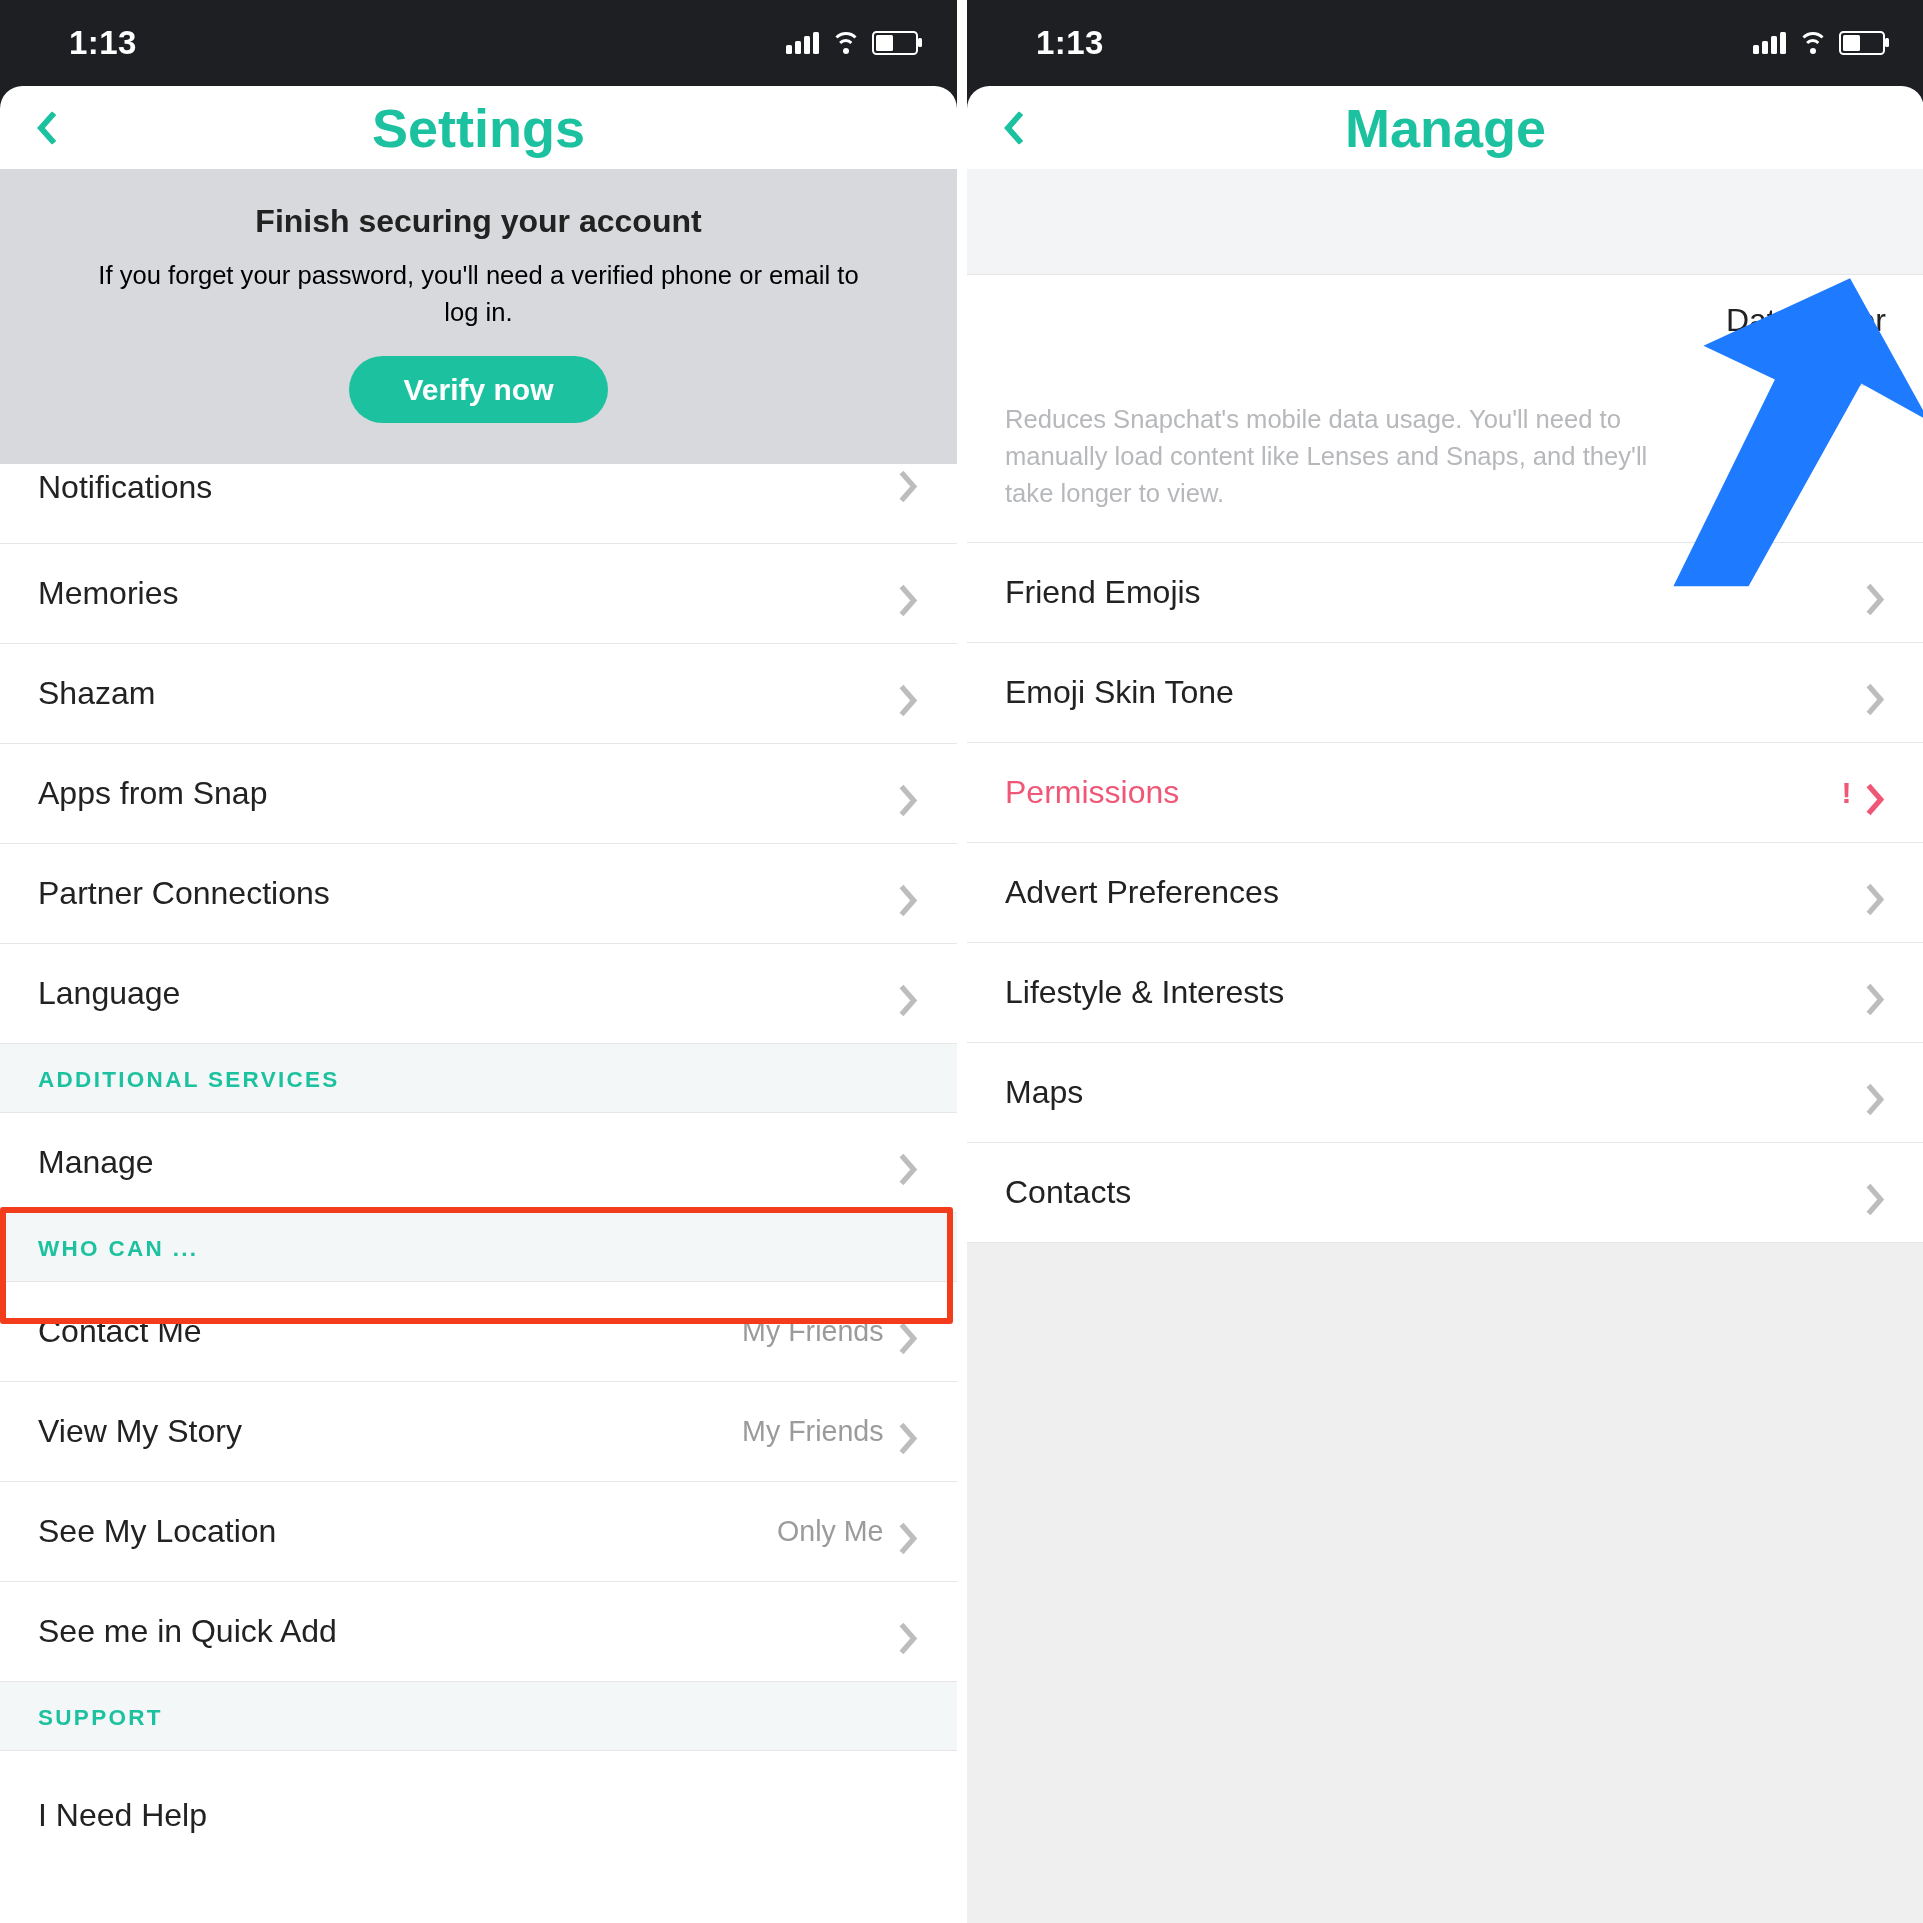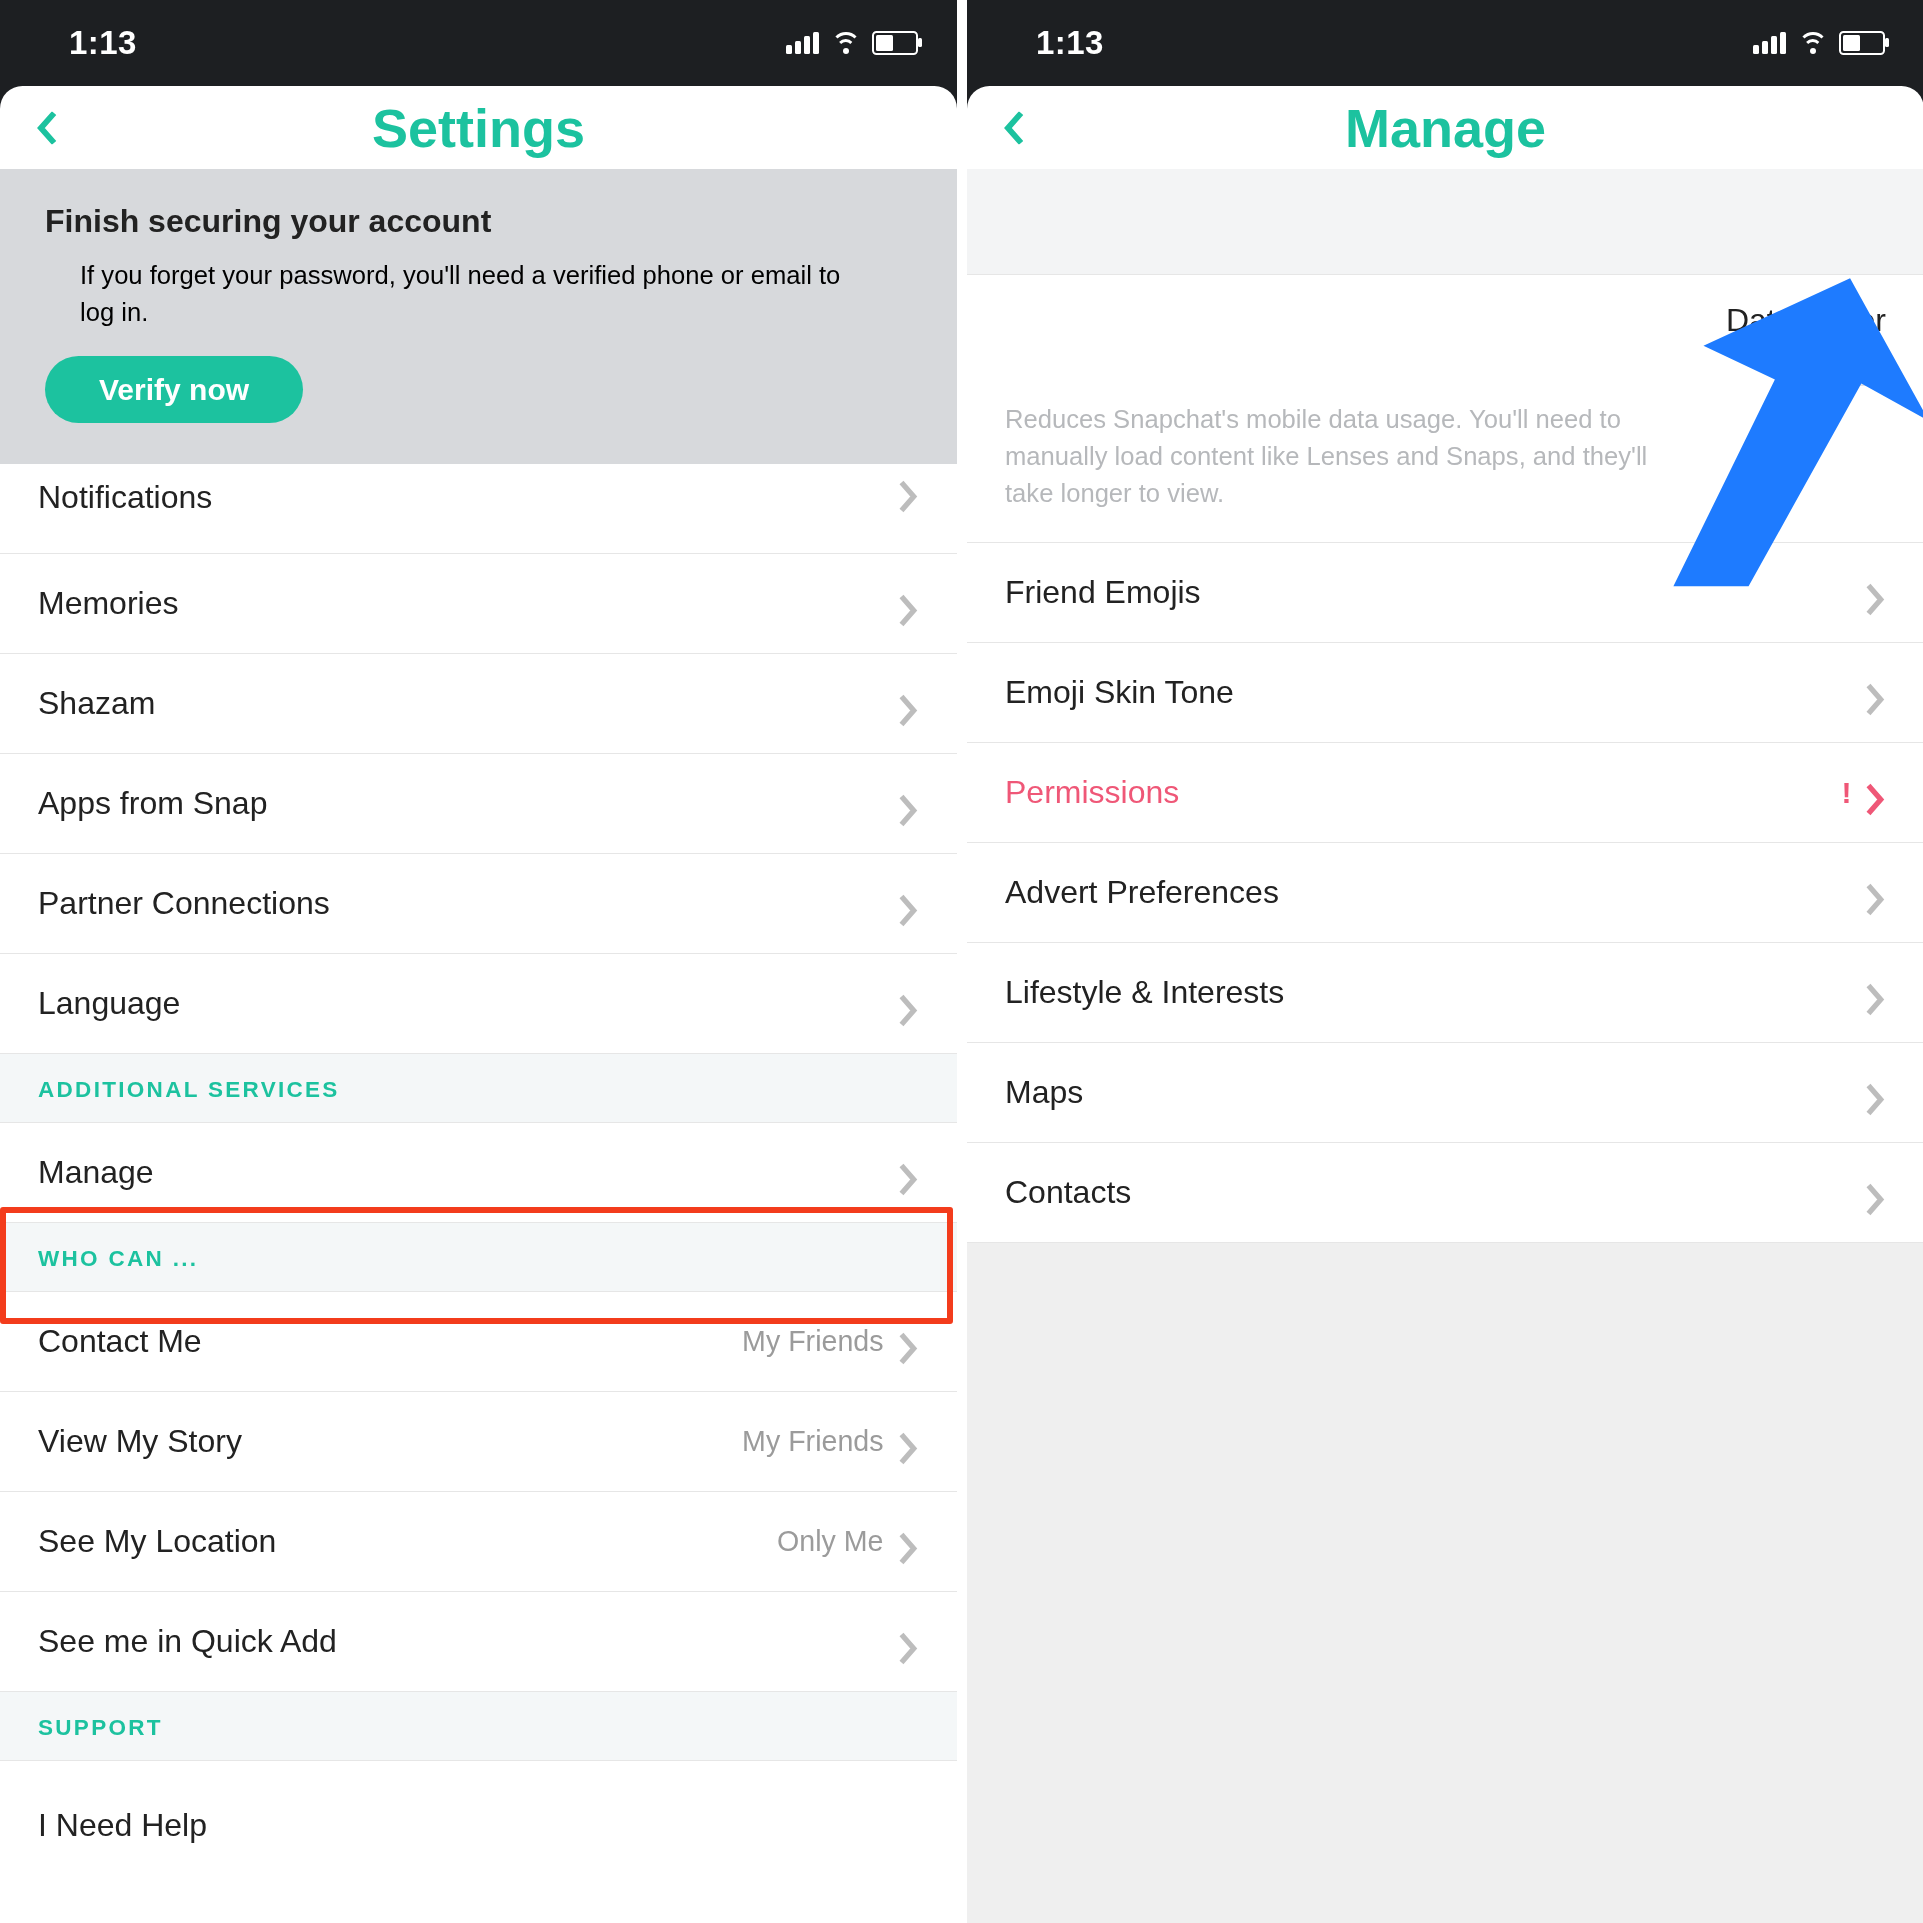--- a/index.html
+++ b/index.html
@@ -60,37 +60,37 @@
   .nav .title{color:var(--teal);font-size:54px;font-weight:700;}
   .back{
     position:absolute;left:30px;top:50%;transform:translateY(-50%);
     width:35px;height:35px;display:flex;align-items:center;justify-content:center;
   }
   .back svg{stroke:var(--teal);stroke-width:7;fill:none;}
 
   
   .banner{
     background:var(--header-gray);
-    padding:34px 45px 41px;
+    padding:34px 45px 41px;text-align:center;
   }
   .banner .bt{font-weight:800;font-size:32px;color:#222;margin-bottom:16.5px;}
   .banner .bd{font-size:25.6px;line-height:1.45;color:#000000;margin:0 auto 25.6px;max-width:797px;}
   .verify{
     display:inline-block;padding:16.5px 54px;border-radius:45px;background:var(--teal);
     color:#fff;font-weight:800;font-size:30px;
   }
 
   
   .list{background:#fff;}
   .row{
     display:flex;align-items:center;justify-content:space-between;
     padding:0 38px;height:99px;border-bottom:0.8px solid var(--hair);
     font-size:32px;color:#222;
   }
-  .row.first-half{height:74px;align-items:flex-start;padding-top:15px;}
+  .row.first-half{height:74px;align-items:flex-start;padding-top:5px;}
   .row .label{display:flex;align-items:center;gap:13.5px;}
   .row .value{color:var(--muted);font-size:28.6px;margin-right:7px;}
   .row .right{display:flex;align-items:center;gap:7.5px;}
   .chev{width:21px;height:21px;display:inline-block;}
   .chev svg{stroke:#bdbdbd;stroke-width:6;fill:none;}
 
   .section{
     background:#f4f7f8;color:var(--teal);letter-spacing:2.3px;
     font-weight:700;font-size:22.5px;padding:22.5px 38px 19.5px;
     border-bottom:0.8px solid var(--hair);

